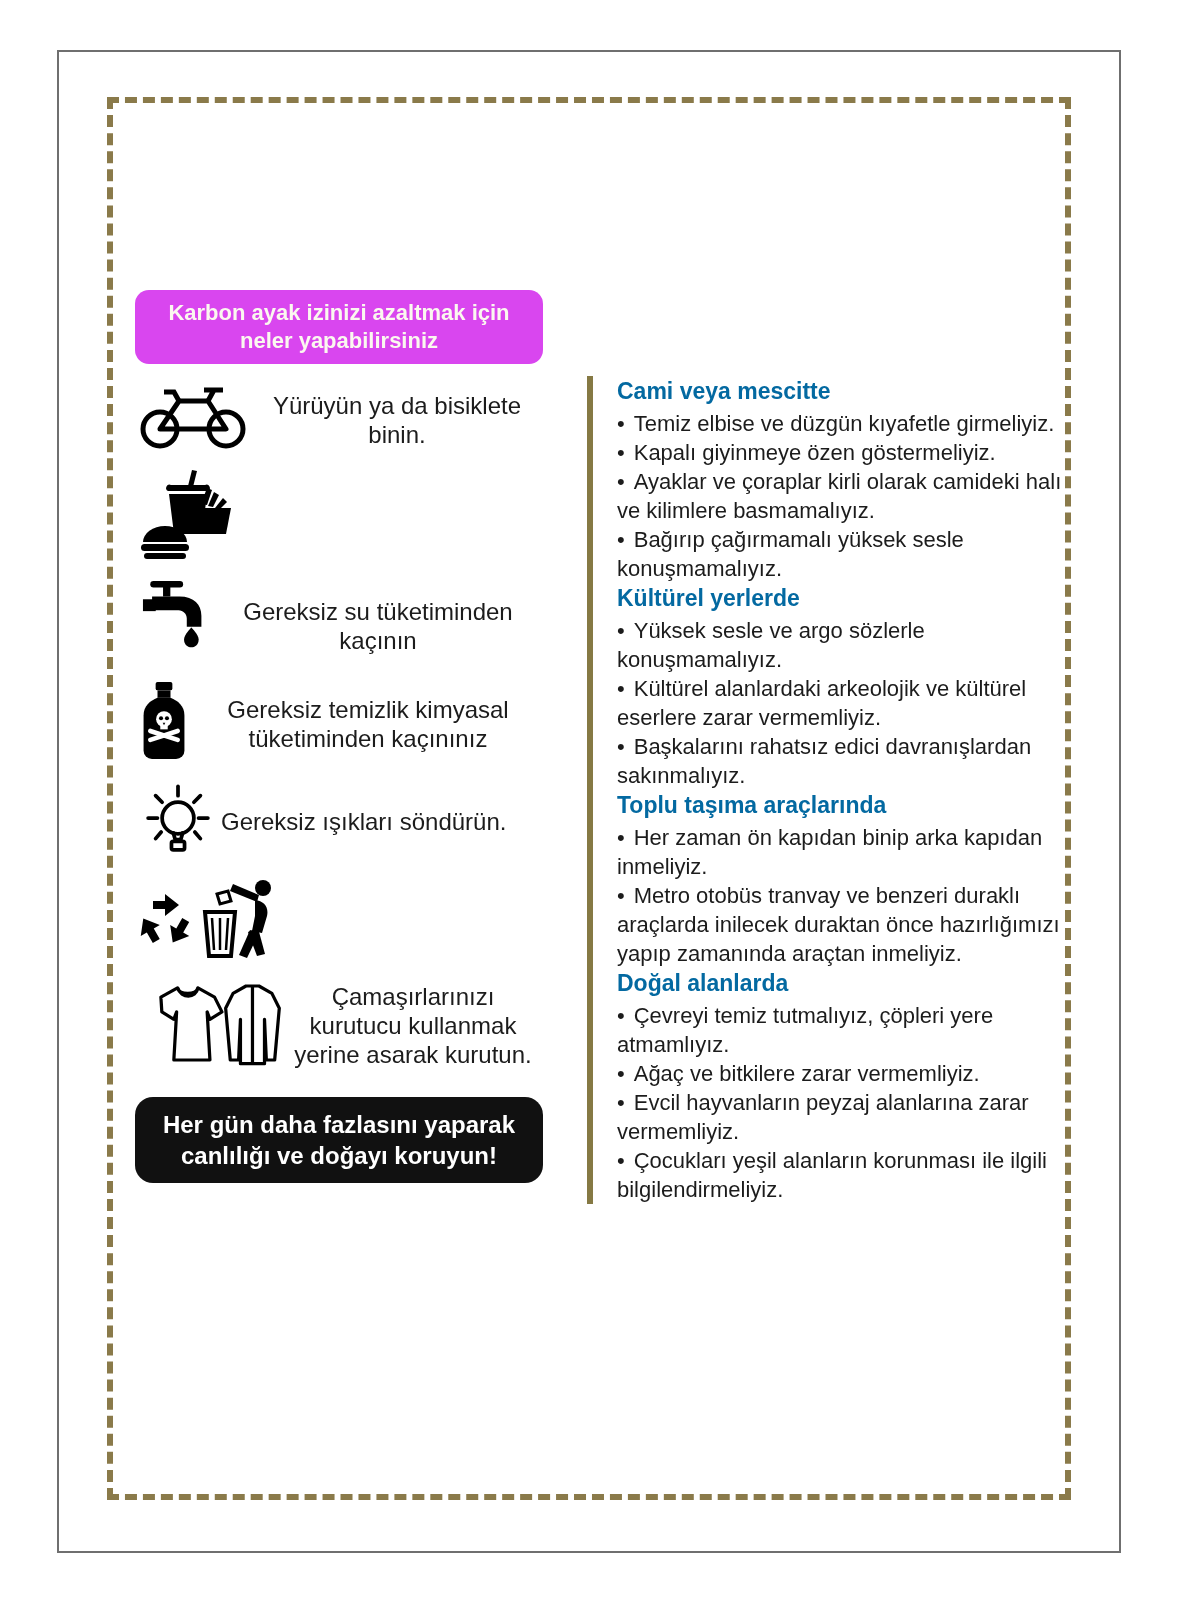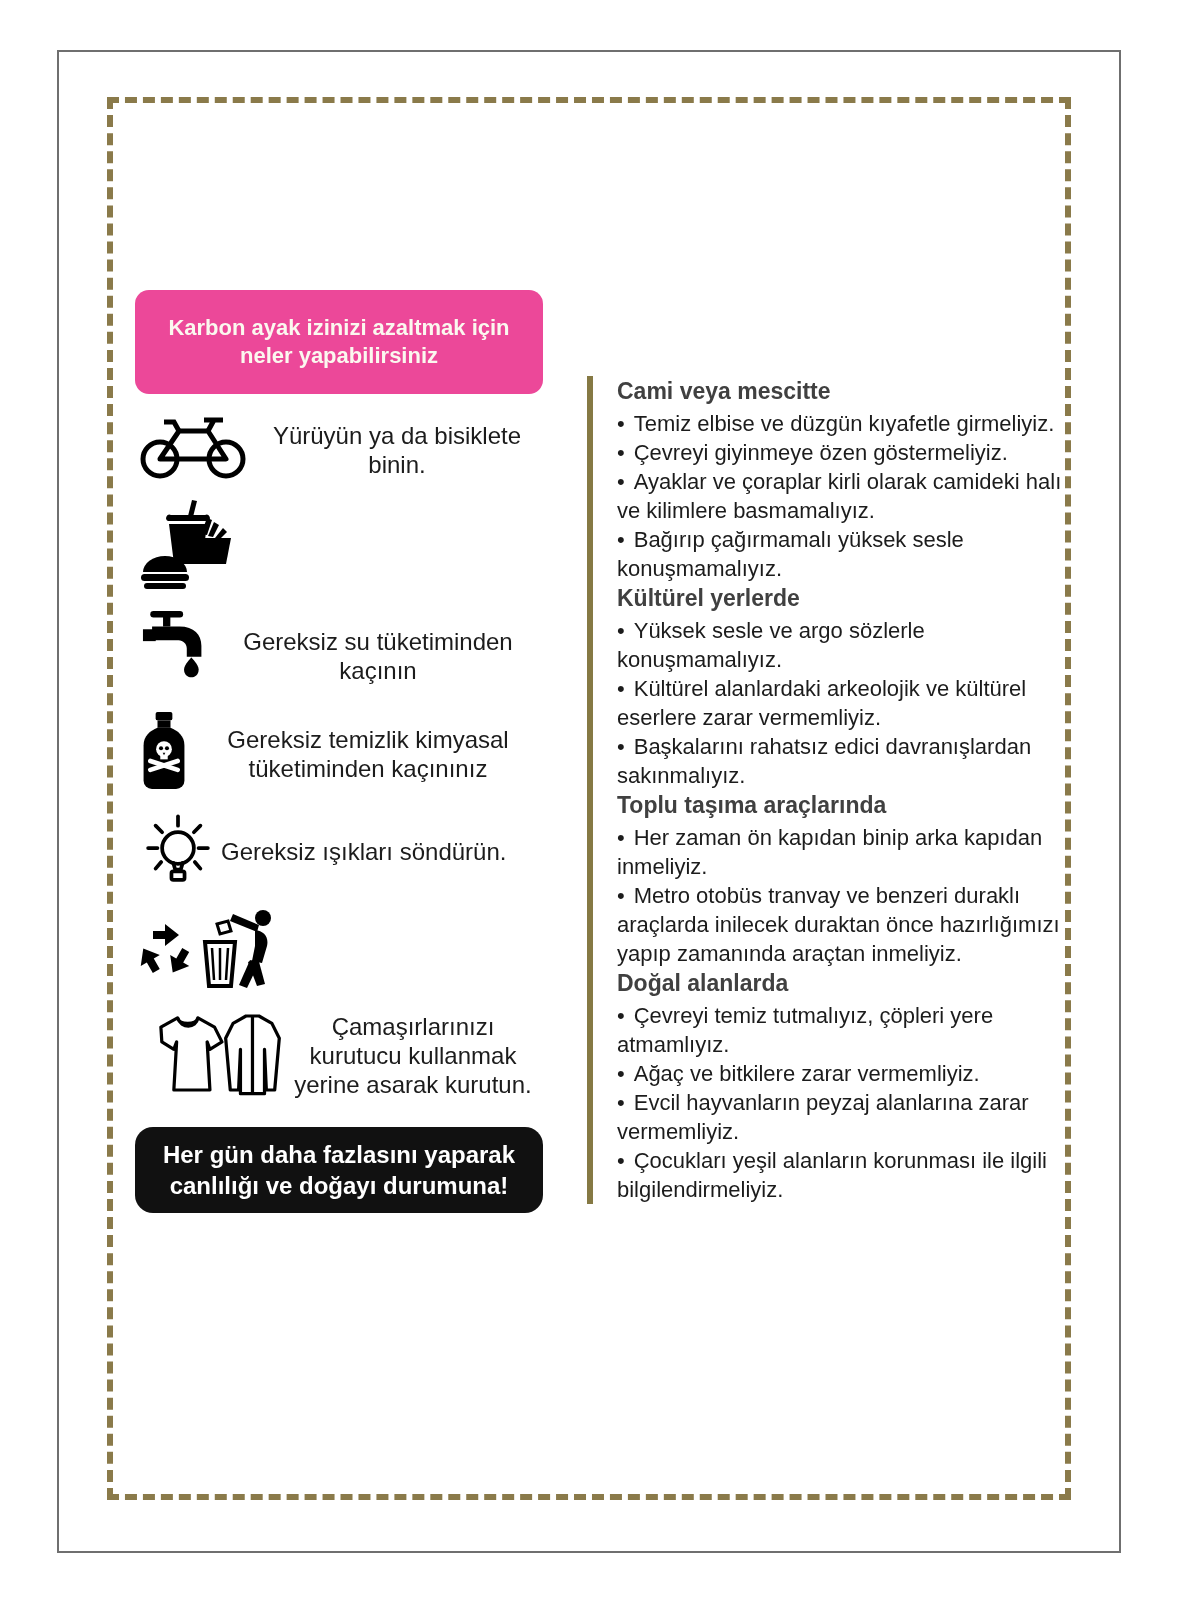--- a/index.html
+++ b/index.html
@@ -11,36 +11,36 @@
     position:absolute;left:57px;top:50px;width:1064px;height:1503px;
     border:2px solid #6f6f6f;box-sizing:border-box;background:#fff;
   }
   .dashed-frame{
     position:absolute;left:107px;top:97px;width:964px;height:1403px;
     border:6px dashed #8a7a4a;box-sizing:border-box;
   }
   
   .left-col{position:absolute;left:135px;top:290px;width:408px;text-align:center;}
   .title-box{
-    background:#ec4899;color:#fbf8ef;border-radius:14px;
+    background:#d946ef;color:#fbf8ef;border-radius:14px;
     font-weight:bold;font-size:22px;line-height:28px;
-    padding:24px 10px;white-space:nowrap;
+    padding:9px 10px;white-space:nowrap;
   }
   .item{display:flex;flex-direction:row;align-items:center;margin-top:17px;}
   .icon-wrap{display:flex;align-items:flex-end;justify-content:center;}
   .item-label{font-size:24px;line-height:29px;margin-top:5px;color:#1c1c1c;}
   .footer-box{
     margin-top:28px;background:#111111;color:#ffffff;border-radius:18px;
     font-weight:bold;font-size:24px;line-height:31px;padding:12px 12px;white-space:nowrap;
   }
   
   .right-col{position:absolute;left:587px;top:376px;width:476px;display:flex;align-items:stretch;}
   .v-bar{width:6px;background:#857944;flex:0 0 6px;}
   .rc-text{margin-left:24px;width:446px;}
-  .rc-section h3{margin:0 0 3px 0;font-size:23px;line-height:30px;font-weight:bold;color:#404040;}
+  .rc-section h3{margin:0 0 3px 0;font-size:23px;line-height:30px;font-weight:bold;color:#0369a1;}
   .rc-section p{margin:0;font-size:22px;line-height:29px;}
   .rc-section + .rc-section{}
   .blt{margin-right:9px;}
   svg{display:block;}
 </style>
 </head>
 <body>
 
 <div class="outer-frame"></div>
 <div class="dashed-frame"></div>
@@ -194,32 +194,32 @@
           <path d="M106 14 L120 6 h14 L148 14 l8 16 -5 56 h-9 l-2 -44 v48 h-26 v-48 l-2 44 h-9 l-5 -56 z"></path>
           <line x1="127" y1="6" x2="127" y2="90"></line>
         </g>
       </svg>
     </div>
     <div class="item-label">Çamaşırlarınızı kurutucu kullanmak yerine asarak kurutun.</div>
   </div>
 
   <div class="footer-box">
     <div>Her gün daha fazlasını yaparak</div>
-    <div>canlılığı ve doğayı durumuna!</div>
+    <div>canlılığı ve doğayı koruyun!</div>
   </div>
 </div>
 
 <div class="right-col">
   <div class="v-bar"></div>
   <div class="rc-text">
 
     <section class="rc-section">
       <h3>Cami veya mescitte</h3>
       <p><span class="blt">•</span><span>Temiz elbise ve düzgün kıyafetle girmeliyiz.</span></p>
-      <p><span class="blt">•</span><span>Çevreyi giyinmeye özen göstermeliyiz.</span></p>
+      <p><span class="blt">•</span><span>Kapalı giyinmeye özen göstermeliyiz.</span></p>
       <p><span class="blt">•</span><span>Ayaklar ve çoraplar kirli olarak camideki halı ve kilimlere basmamalıyız.</span></p>
       <p><span class="blt">•</span><span>Bağırıp çağırmamalı yüksek sesle konuşmamalıyız.</span></p>
     </section>
 
     <section class="rc-section">
       <h3>Kültürel yerlerde</h3>
       <p><span class="blt">•</span><span>Yüksek sesle ve argo sözlerle konuşmamalıyız.</span></p>
       <p><span class="blt">•</span><span>Kültürel alanlardaki arkeolojik ve kültürel eserlere zarar vermemliyiz.</span></p>
       <p><span class="blt">•</span><span>Başkalarını rahatsız edici davranışlardan sakınmalıyız.</span></p>
     </section>

